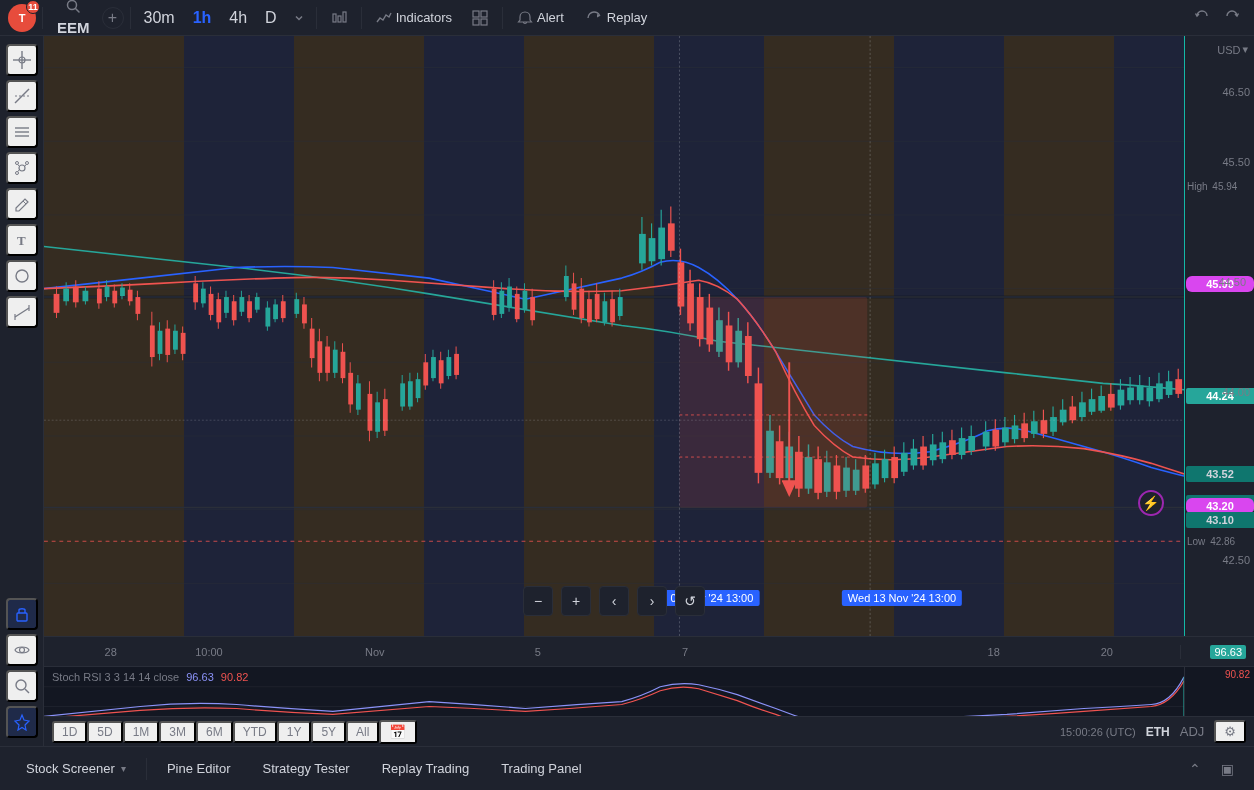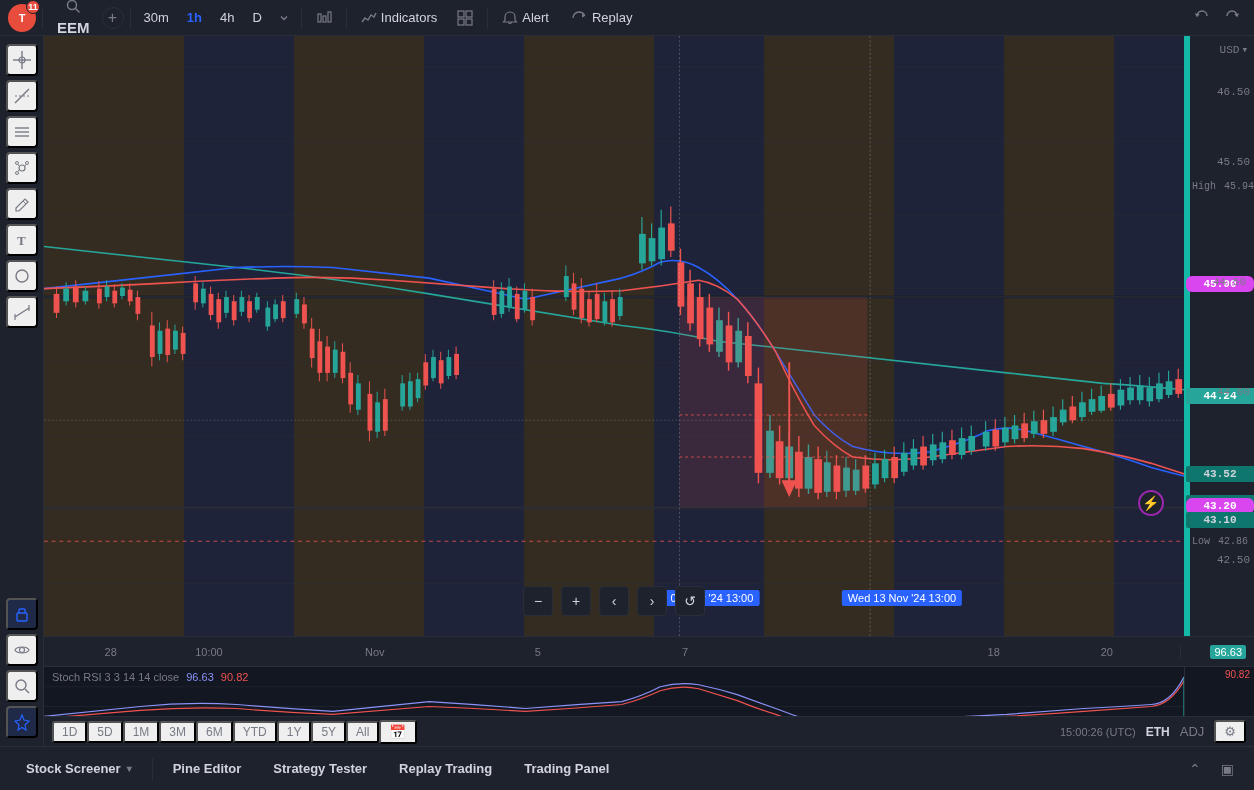--- a/index.html
+++ b/index.html
@@ -30,21 +30,21 @@
       font-size: 13px; color: #d1d4dc; background: none; border: none;
       white-space: nowrap;
     }
     .ticker-btn {
       display: flex; align-items: center; gap: 6px;
       padding: 4px 8px; border-radius: 4px; cursor: pointer;
       font-size: 14px; font-weight: 600; color: #d1d4dc; background: none; border: none; flex-direction: column;
     }
     .timeframe-btn {
       padding: 3px 7px; border-radius: 4px; cursor: pointer;
-      font-size: 13px; color: #d1d4dc; background: none; border: none;
+      font-size: 16px; color: #d1d4dc; background: none; border: none;
     }
     .timeframe-btn.active { color: #2962ff; font-weight: 600; }
     .tf-dropdown {
       display: flex; align-items: center; gap: 2px;
       padding: 3px 6px; border-radius: 4px; cursor: pointer;
       font-size: 13px; color: #d1d4dc; background: none; border: none;
     }
     .replay-btn {
       display: flex; align-items: center; gap: 5px;
       padding: 4px 10px; border-radius: 4px; cursor: pointer;
@@ -70,22 +70,22 @@
     .sidebar-btn {
       width: 32px; height: 32px; display: flex; align-items: center;
       justify-content: center; border-radius: 4px; cursor: pointer;
       color: #787b86; font-size: 16px;
     }
     .sidebar-btn.active { background: #2962ff22; color: #2962ff; }
     .sidebar-spacer { flex: 1; }
 
     
     #price-axis {
-      width: 70px; background: #1e222d; border-left: 6px solid #14b8a6;
-      position: relative; display: flex; flex-direction: column; font-family: Liberation Mono, monospace;
+      width: 70px; background: #1e222d; border-left: 1px solid #14b8a6;
+      position: relative; display: flex; flex-direction: column;
     }
     #chart-canvas {
       flex: 1; position: relative; overflow: hidden;
     }
 
     
     #chart-svg {
       position: absolute; top: 0; left: 0; width: 100%; height: 100%;
     }
 
@@ -141,21 +141,21 @@
     }
 
     
     #bottom-toolbar {
       height: 44px; background: #1e222d; border-top: 1px solid #2a2e39;
       display: flex; align-items: center; padding: 0 12px; gap: 4px;
     }
     .bottom-tab {
       display: flex; align-items: center; gap: 6px;
       padding: 6px 14px; border-radius: 4px; cursor: pointer;
-      font-size: 13px; color: #d1d4dc; background: none; border: none; font-weight: bold;
+      font-size: 13px; color: #d1d4dc; background: none; border: none;
     }
     .bottom-tab-arrow {
       font-size: 10px; color: #787b86;
     }
     .bottom-sep { width: 1px; height: 22px; background: #2a2e39; margin: 0 2px; }
     .bottom-right { margin-left: auto; display: flex; align-items: center; gap: 4px; }
     .bottom-icon-btn {
       padding: 4px 8px; border-radius: 4px; cursor: pointer;
       background: none; border: none; color: #787b86; font-size: 14px;
     }

